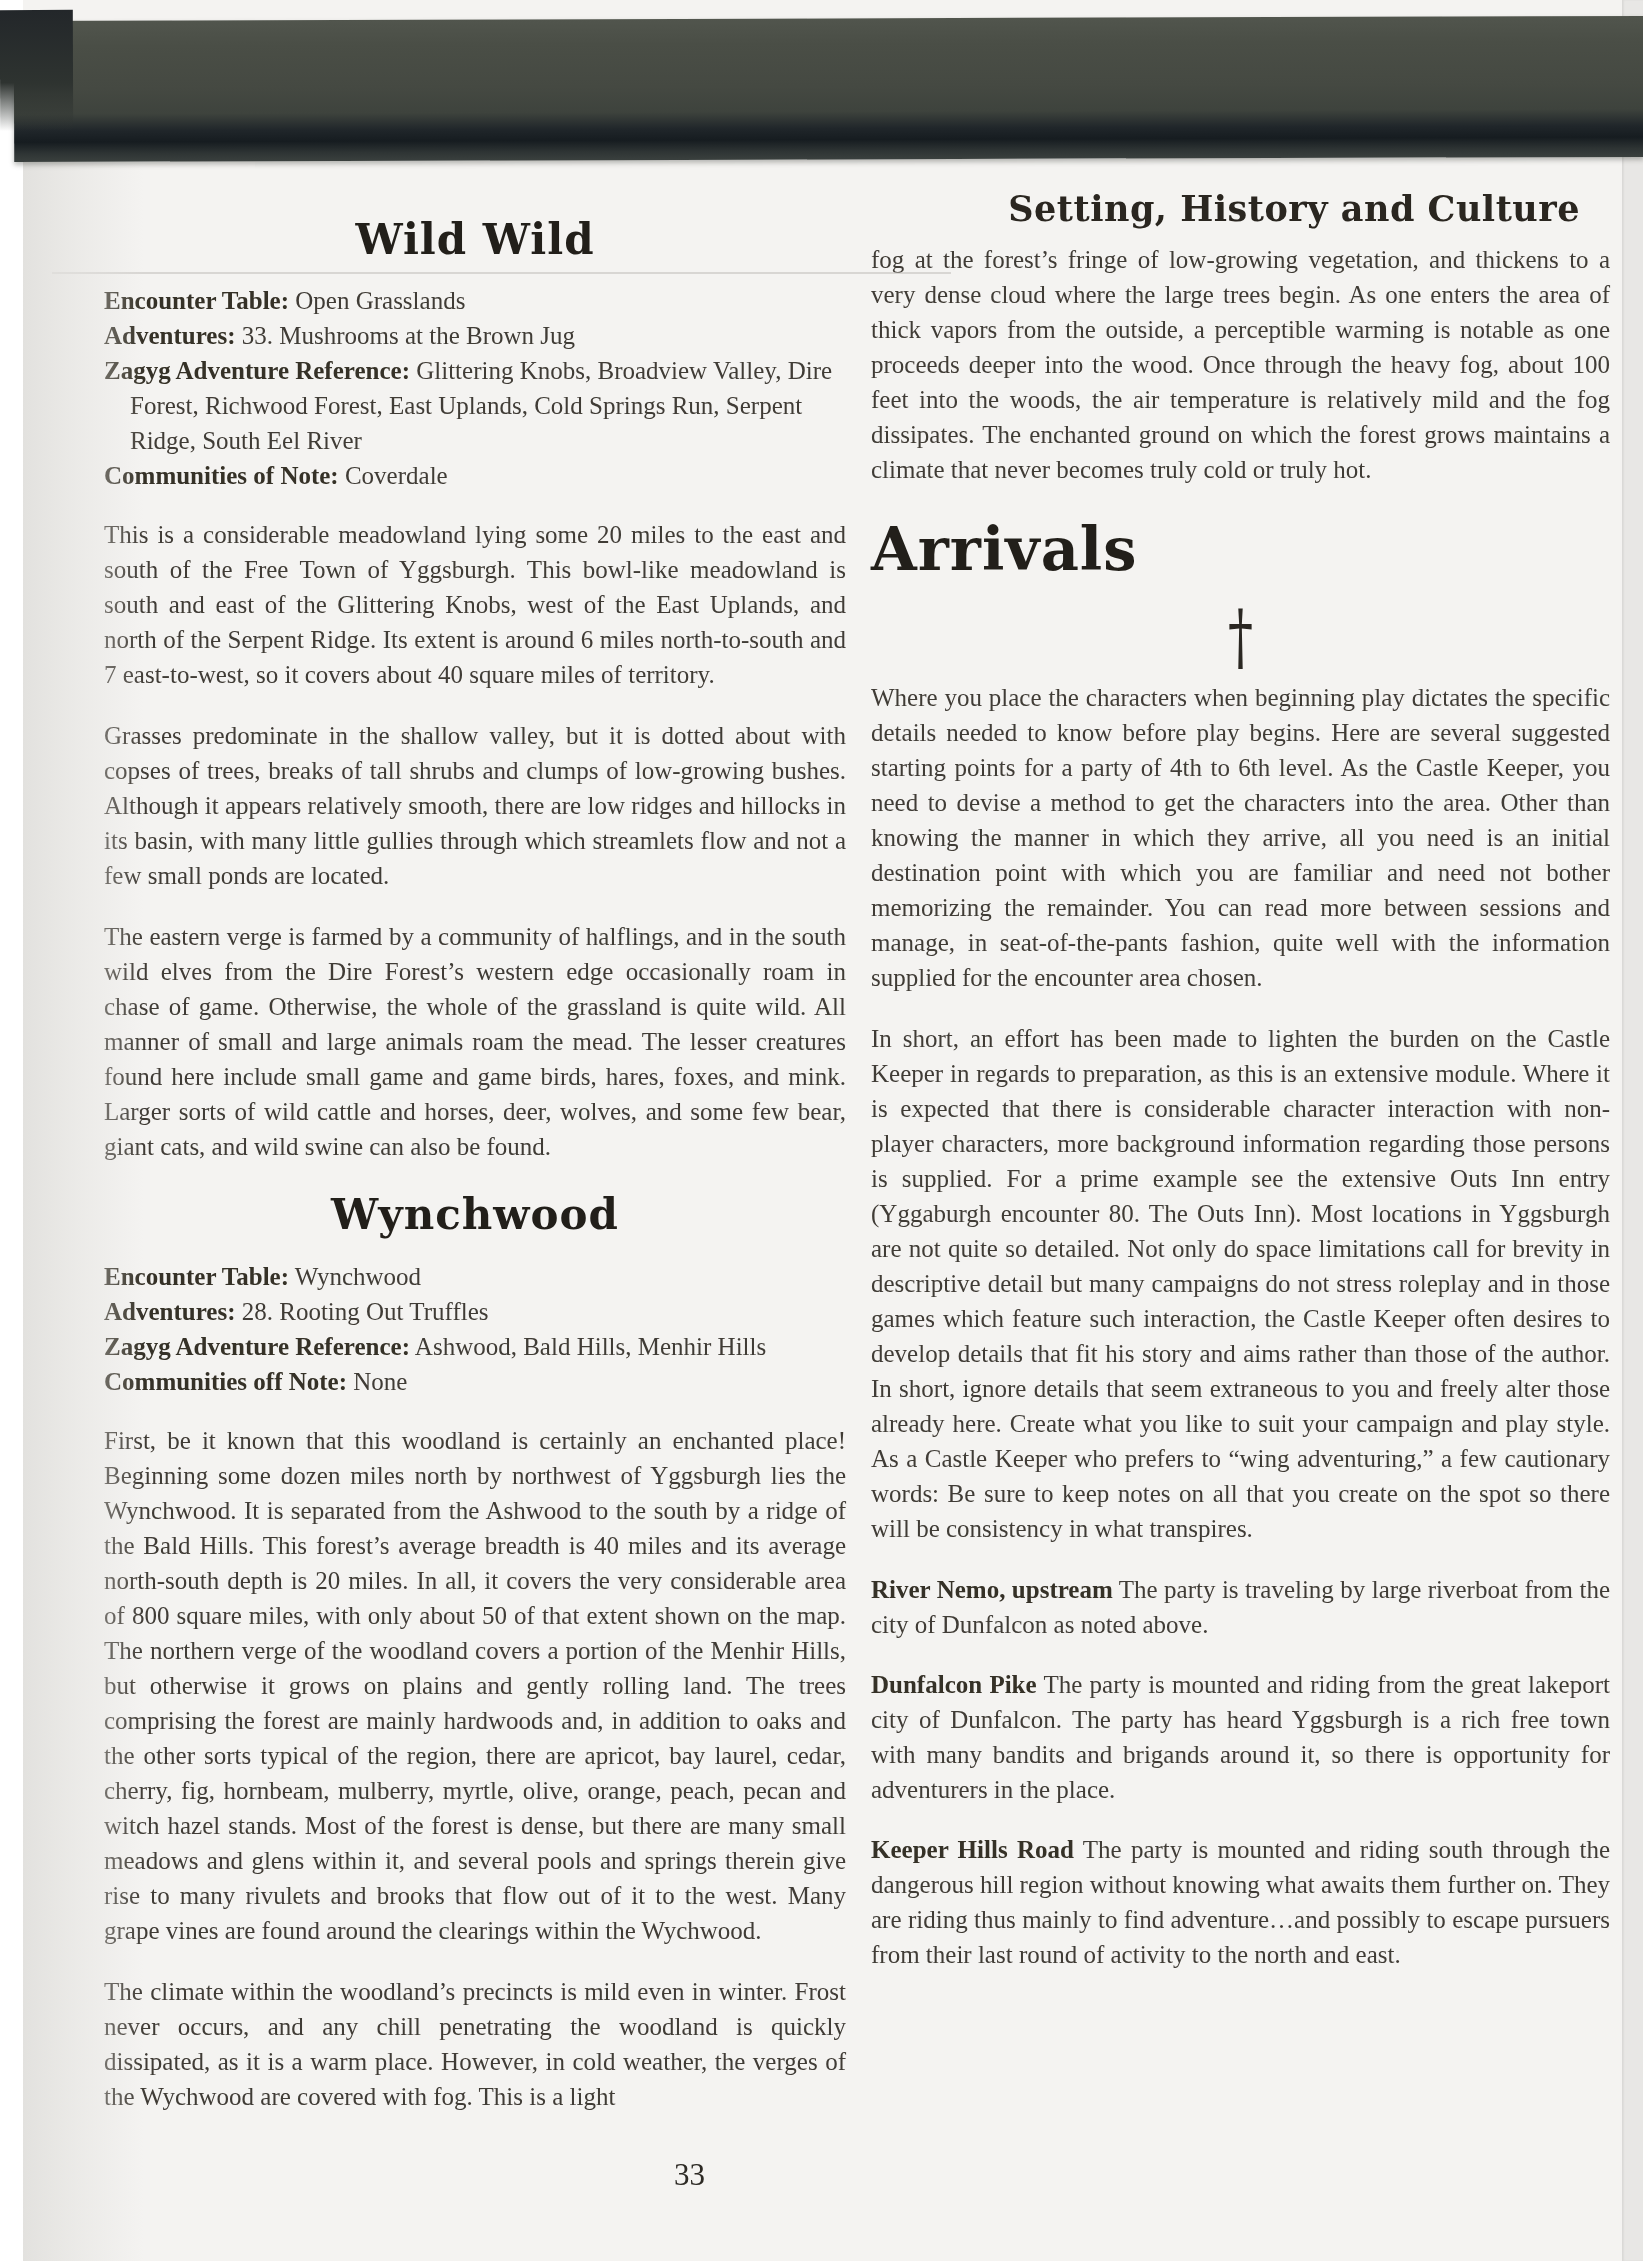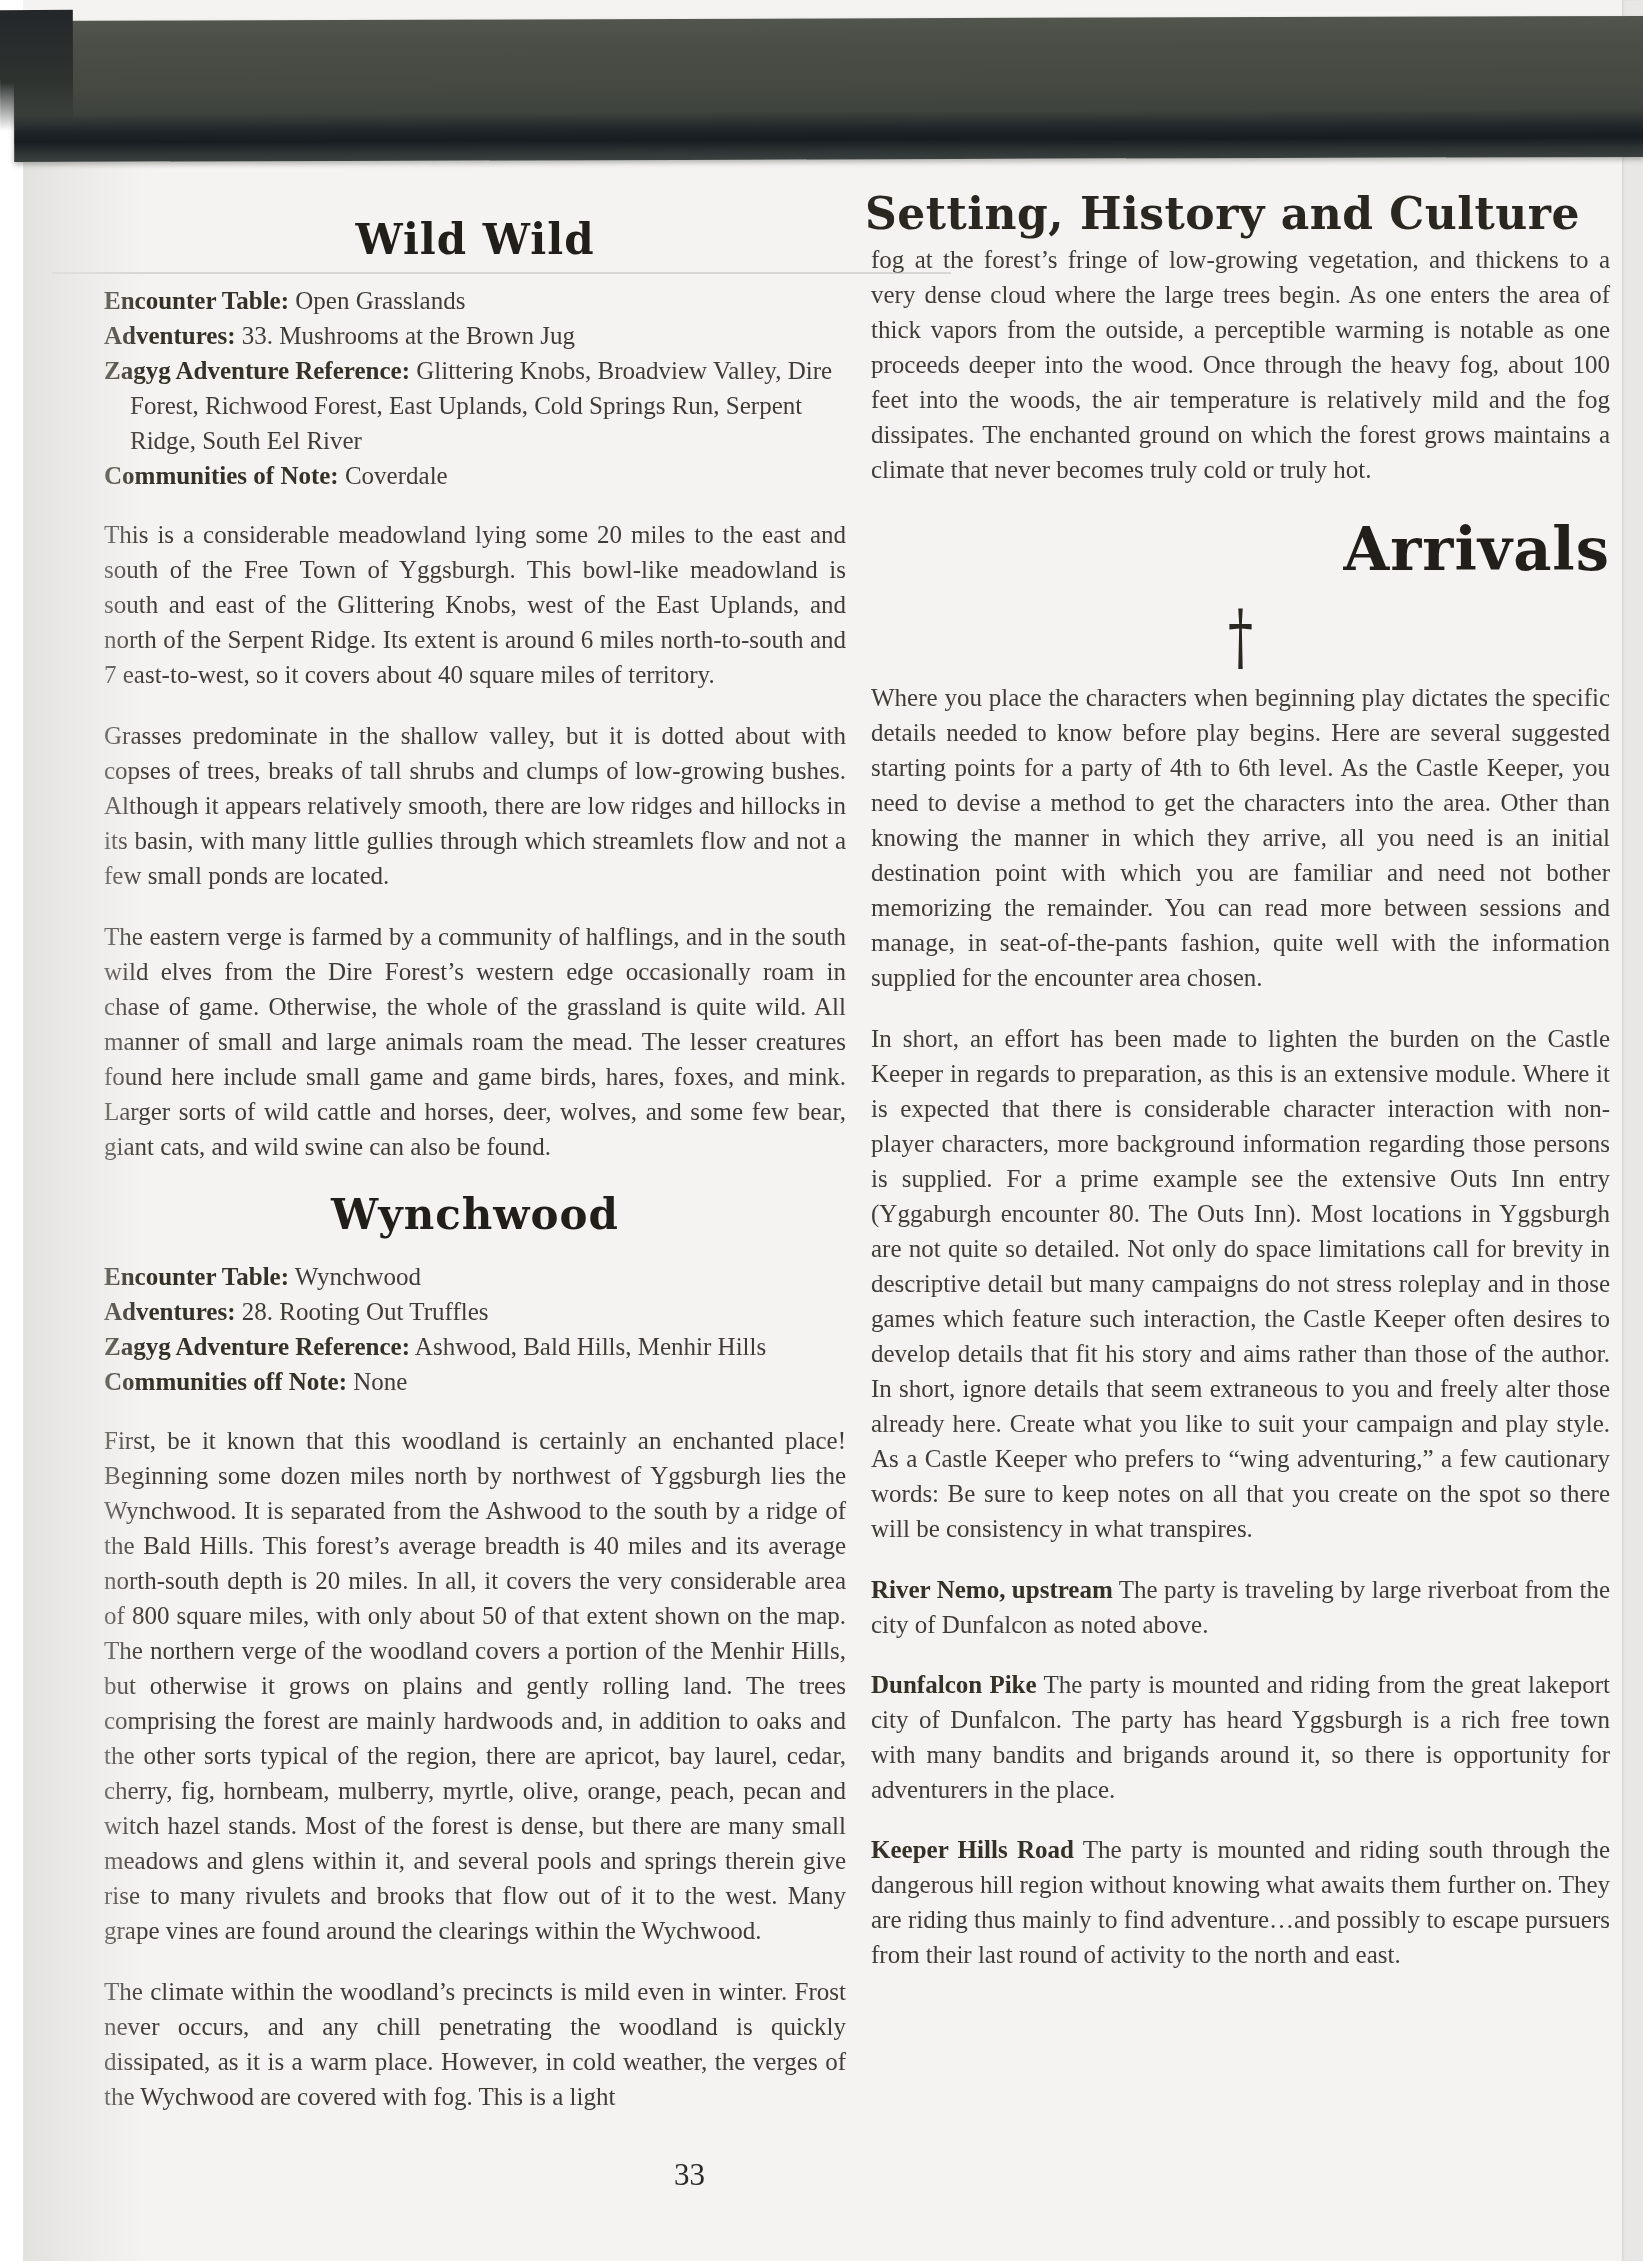--- a/index.html
+++ b/index.html
@@ -22,38 +22,38 @@
     box-shadow:0 2.9px 4.8px rgba(60,64,58,0.35);
   }
   .top-band-spine {
     position:absolute; left:0; top:9.7px; width:73px; height:121px; z-index:7;
     background:linear-gradient(to bottom,#23272a 0%,#2e3330 60%,rgba(46,51,48,0) 100%);
     transform:rotate(-0.2deg);
   }
   .running-header {
     position:absolute; top:188px; right:64px; z-index:3;
     font-family:"DejaVu Serif", serif; font-weight:700;
-    font-size:44px; letter-spacing:0.5px; color:#2a2620;
+    font-size:35px; letter-spacing:0.5px; color:#2a2620;
   }
   .col { position:absolute; z-index:2; color:#403c36; font-size:25px; line-height:35px; text-align:justify; }
   .col-left  { left:104px;  width:742px; top:217px; }
   .col-right { left:871px; width:739px; top:242px; }
   h2.section-title {
     margin:0 0 20.3px 0; text-align:center; text-indent:0;
     font-family:"DejaVu Serif", serif; font-weight:700;
     font-size:42px; line-height:46px; color:#221f1a; letter-spacing:1px;
   }
   h2.mt { margin-top:28px; }
   .meta { margin:0 0 24px 0; text-align:left; }
   .meta-line { padding-left:26px; text-indent:-26px; }
   .meta-line b { font-weight:700; color:#353127; }
   p.body { margin:0 0 26px 0; text-indent:0; }
   p.last { margin-bottom:0; }
   h1.arrivals-title {
-    margin:31px 0 2.9px 0; text-align:right; text-indent:0;
+    margin:31px 0 2.9px 0; text-align:left; text-indent:0;
     font-family:"DejaVu Serif", serif; font-weight:700;
     font-size:59px; line-height:64px; color:#221f1a; letter-spacing:1px;
   }
   .ornament {
     text-align:center; text-indent:0; font-family:"DejaVu Serif", serif;
     font-size:50px; line-height:73px; height:82px; margin:0 0 13.5px 0;
     color:#2a2722; transform:scaleY(1.45); transform-origin:center top;
   }
   p.entry { margin:0 0 25px 0; }
   p.entry b { font-weight:700; color:#353127; }

